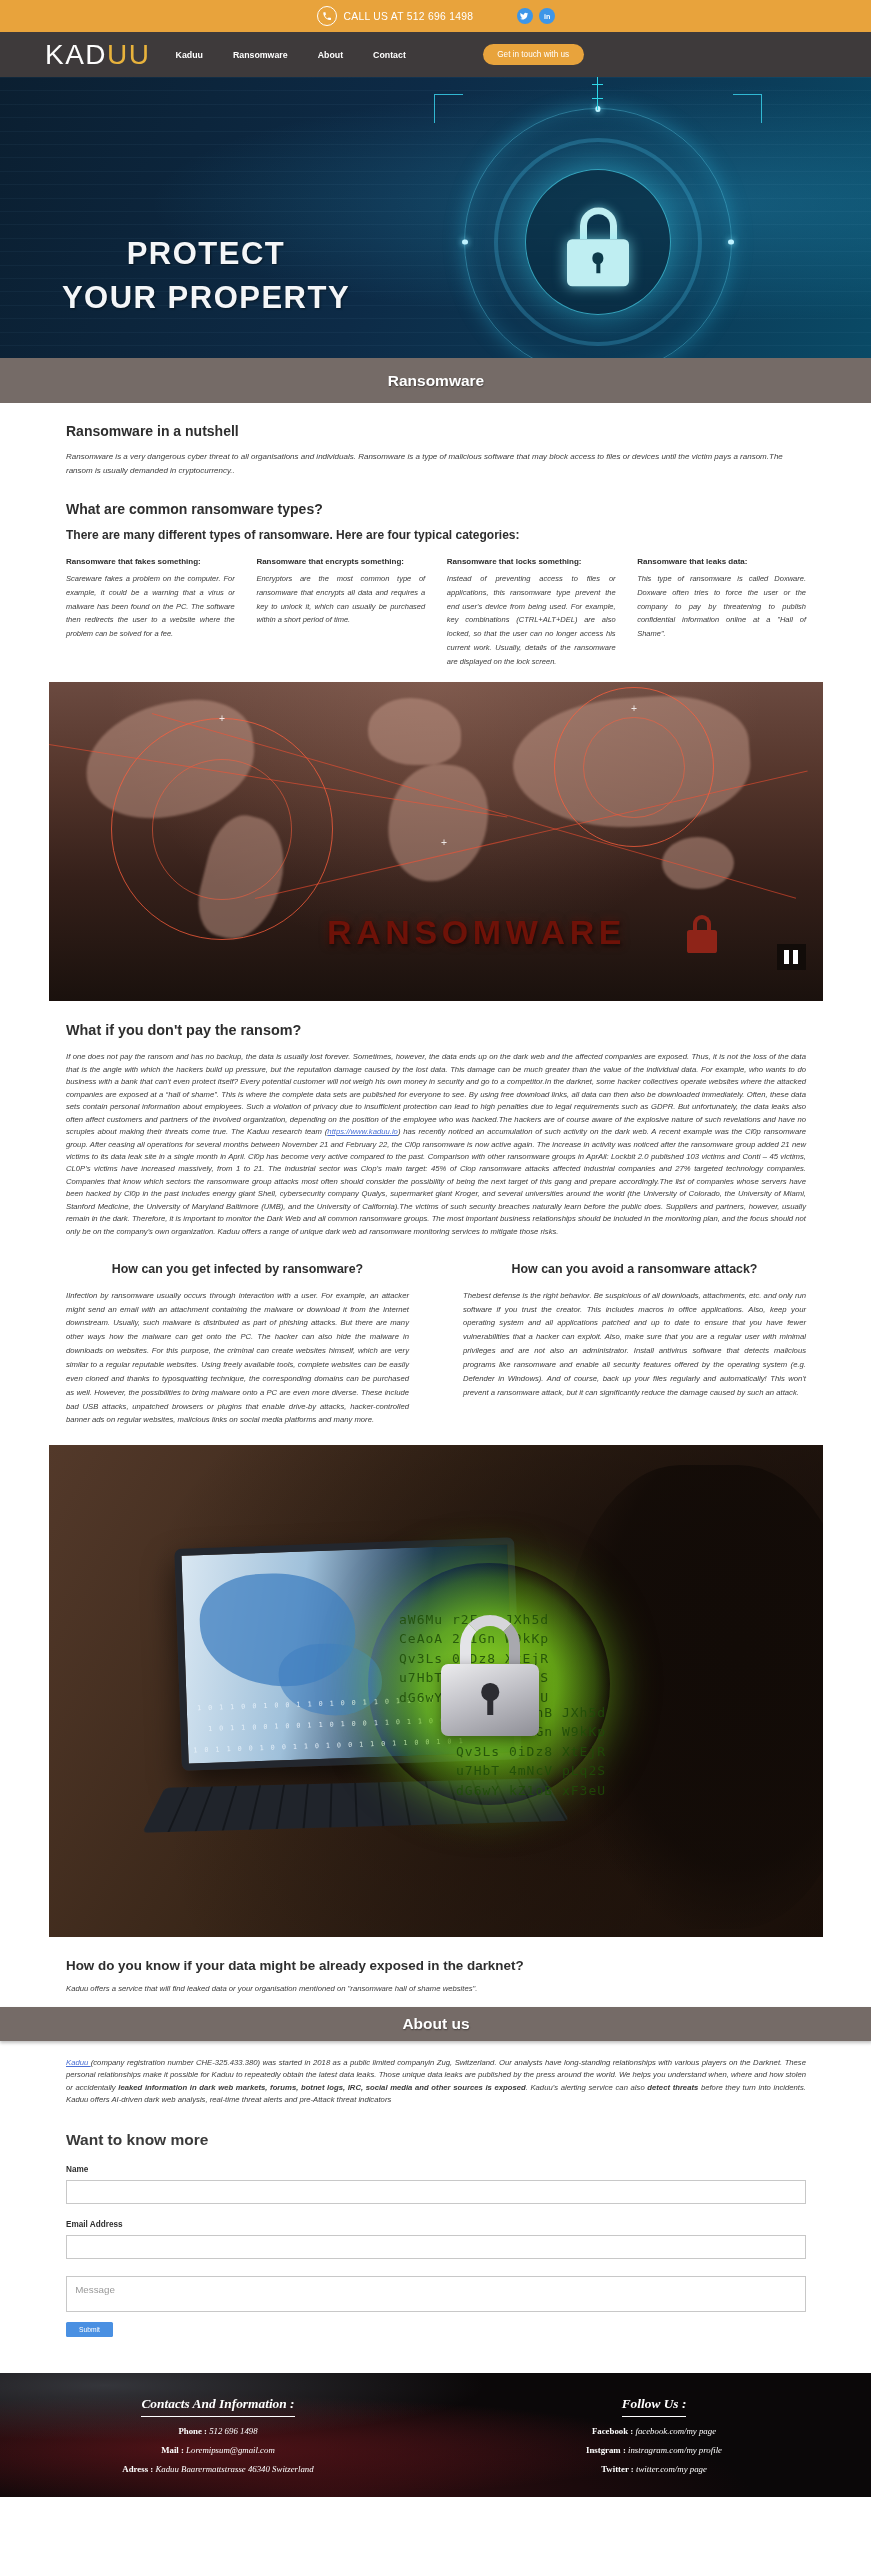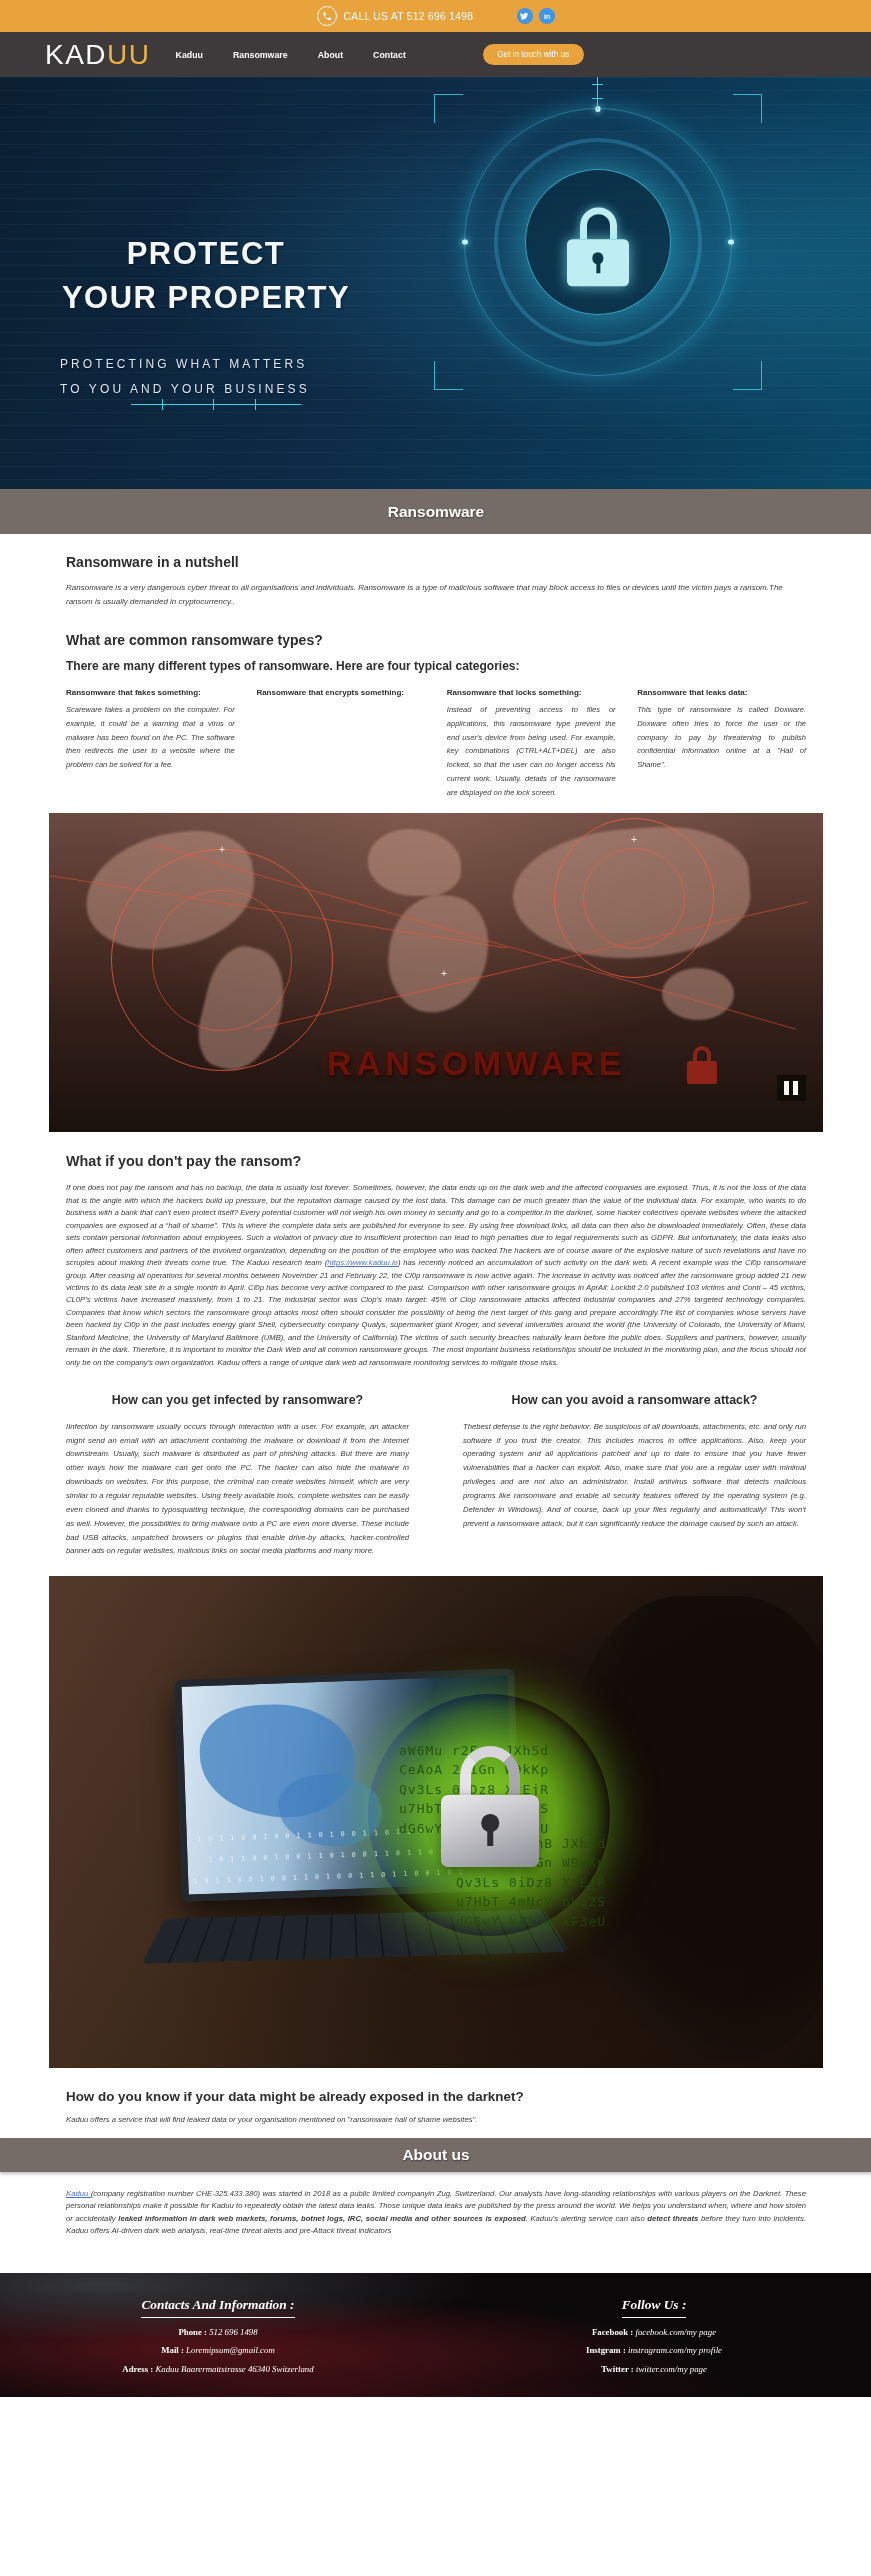--- a/index.html
+++ b/index.html
@@ -38,21 +38,21 @@
   .logo .uu  { color: #e8b23c; }
   .nav-links { display: flex; gap: 30px; margin-left: 25px; }
   .nav-link { color: #fff; font-weight: bold; font-size: 8.8px; cursor: pointer; }
   .cta-btn {
     margin-left: 77px; background: #e8a33c; color: #fff; border: none;
     font-size: 8.2px; padding: 5.7px 14.4px; border-radius: 11.3px; cursor: pointer;
     font-family: "Liberation Sans", sans-serif;
   }
   
   .hero {
-    position: relative; height: 412px; overflow: hidden;
+    position: relative; height: 281px; overflow: hidden;
     background:
       repeating-linear-gradient(180deg, rgba(130,190,225,.05) 0 1px, transparent 1px 13.4px),
       radial-gradient(ellipse at 78% 45%, rgba(40,150,190,.35), transparent 55%),
       linear-gradient(110deg, #0b1f31 0%, #0d2b47 45%, #0b3c59 78%, #0a4a66 100%);
   }
   .hero-text { position: absolute; left: 60px; top: 155px; width: 292px; }
   .hero-title { text-align: center; color: #f4f6f8; font-weight: bold; font-size: 31px; letter-spacing: 1.5px; line-height: 1.42; text-shadow: 1px 1px 2.1px rgba(0,0,0,.45); }
   .hero-sub { margin-top: 32px; color: #dde6ee; font-size: 12px; letter-spacing: 3.1px; line-height: 2.1; text-shadow: 0.5px 0.5px 1.5px rgba(0,0,0,.4); }
   .lock-graphic { position: absolute; left: 464px; top: 31px; width: 268px; height: 268px; }
   .ring { position: absolute; border-radius: 50%; }
@@ -292,20 +292,21 @@
   <div class="types">
     <h2 class="sec">What are common ransomware types?</h2>
     <p class="intro">There are many different types of ransomware. Here are four typical categories:</p>
     <div class="type-grid">
       <div class="type-col">
         <h3>Ransomware that fakes something:</h3>
         <p class="it">Scareware fakes a problem on the computer. For example, it could be a warning that a virus or malware has been found on the PC. The software then redirects the user to a website where the problem can be solved for a fee.</p>
       </div>
       <div class="type-col">
         <h3>Ransomware that encrypts something:</h3>
+        <p class="it">Encryptors are the most common type of ransomware that encrypts all data and requires a key to unlock it, which can usually be purchased within a short period of time.</p>
       </div>
       <div class="type-col">
         <h3>Ransomware that locks something:</h3>
         <p class="it">Instead of preventing access to files or applications, this ransomware type prevent the end user's device from being used. For example, key combinations (CTRL+ALT+DEL) are also locked, so that the user can no longer access his current work. Usually, details of the ransomware are displayed on the lock screen.</p>
       </div>
       <div class="type-col">
         <h3>Ransomware that leaks data:</h3>
         <p class="it">This type of ransomware is called Doxware. Doxware often tries to force the user or the company to pay by threatening to publish confidential information online at a "Hall of Shame".</p>
       </div>
     </div>
@@ -384,20 +385,29 @@
 
 <div class="banner au">
   <span>About us</span>
 </div>
 
 <div class="content">
   <div class="about">
     <p class="it"><a class="lnk">Kaduu </a><span>(company registration number CHE-325.433.380) was started in 2018 as a public limited companyin Zug, Switzerland. Our analysts have long-standing relationships with various players on the Darknet. These personal relationships make it possible for Kaduu to repeatedly obtain the latest data leaks. Those unique data leaks are published by the press around the world. We helps you understand when, where and how stolen or accidentally </span><b>leaked information  in dark web markets, forums, botnet logs, IRC, social media and other sources is exposed</b><span>. Kaduu's alerting service can also </span><b>detect threats</b><span> before they turn into incidents. Kaduu offers AI-driven dark web analysis, real-time threat alerts and pre-Attack threat indicators</span></p>
   </div>
 
+  <div class="form">
+    <h2>Want to know more</h2>
+    <label>Name</label>
+    <input type="text" style="">
+    <label>Email Address</label>
+    <input type="text" style="">
+    <textarea placeholder="Message" style=""></textarea>
+    <div><button class="submit-btn">Submit</button></div>
+  </div>
 </div>
 
 <div class="footer">
   <div class="fcol">
     <h3>Contacts And Information :</h3>
     <div class="frow"><span class="lab">Phone :</span><span class="val"> 512 696 1498</span></div>
     <div class="frow"><span class="lab">Mail :</span><span class="val"> Loremipsum@gmail.com</span></div>
     <div class="frow"><span class="lab">Adress :</span><span class="val"> Kaduu Baarermattstrasse 46340 Switzerland</span></div>
   </div>
   <div class="fcol">

